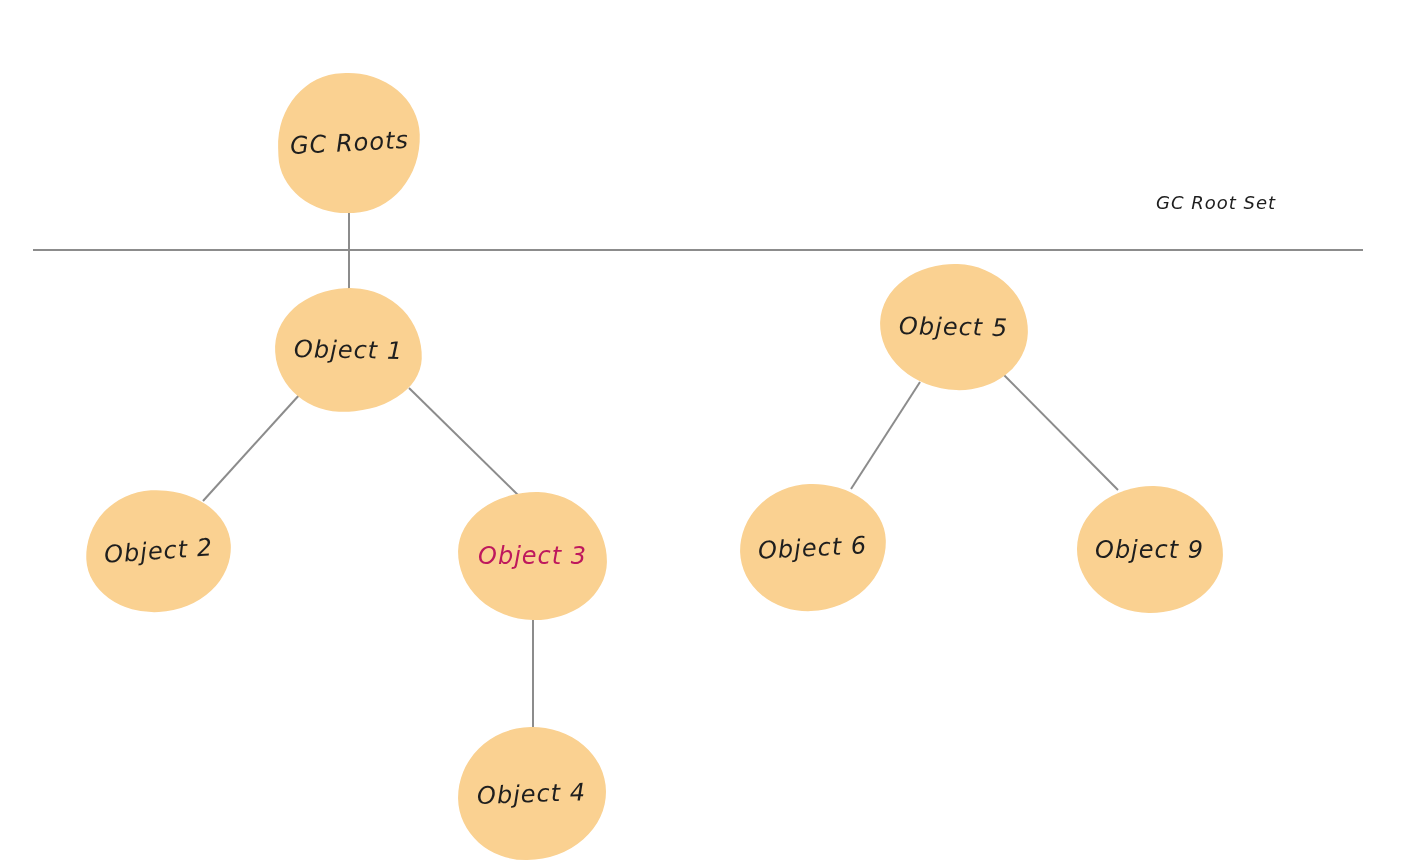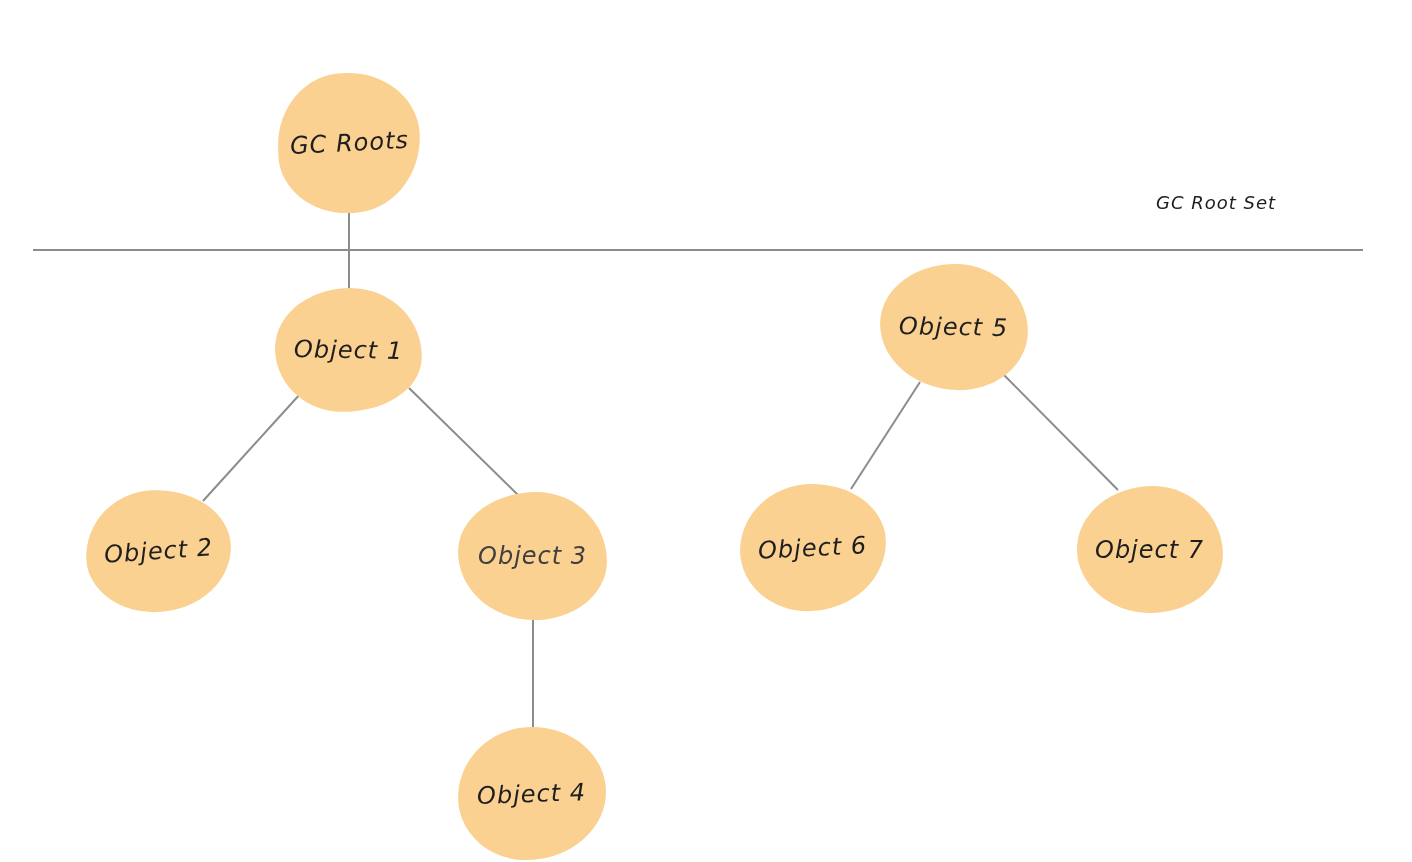--- a/index.html
+++ b/index.html
@@ -65,29 +65,29 @@
       <div class="node" style="left: 278px; top: 73px; width: 142px; height: 140px; background: rgb(250, 209, 145); border-radius: 48% 52% 50% 50% / 53% 47% 56% 44%; transform: rotate(-2deg);">
         <span class="label" style="color: rgb(30, 30, 30);">GC Roots</span>
       </div>
       <div class="node" style="left: 274.5px; top: 288px; width: 147px; height: 124px; background: rgb(250, 209, 145); border-radius: 52% 48% 55% 45% / 49% 55% 45% 51%; transform: rotate(2deg);">
         <span class="label" style="color: rgb(30, 30, 30);">Object 1</span>
       </div>
       <div class="node" style="left: 85.5px; top: 490px; width: 145px; height: 122px; background: rgb(250, 209, 145); border-radius: 47% 53% 52% 48% / 54% 48% 52% 46%; transform: rotate(-3deg);">
         <span class="label" style="color: rgb(30, 30, 30);">Object 2</span>
       </div>
       <div class="node" style="left: 457.5px; top: 492px; width: 149px; height: 128px; background: rgb(250, 209, 145); border-radius: 53% 47% 49% 51% / 47% 54% 46% 53%; transform: rotate(1deg);">
-        <span class="label" style="color: #404040;">Object 3</span>
+        <span class="label" style="color: #be185d;">Object 3</span>
       </div>
       <div class="node" style="left: 458px; top: 726.5px; width: 148px; height: 133px; background: rgb(250, 209, 145); border-radius: 50% 50% 54% 46% / 53% 49% 51% 47%; transform: rotate(-1deg);">
         <span class="label" style="color: rgb(30, 30, 30);">Object 4</span>
       </div>
       <div class="node" style="left: 880px; top: 264px; width: 148px; height: 126px; background: rgb(250, 209, 145); border-radius: 51% 49% 47% 53% / 48% 53% 47% 52%; transform: rotate(2deg);">
         <span class="label" style="color: rgb(30, 30, 30);">Object 5</span>
       </div>
       <div class="node" style="left: 740px; top: 483.5px; width: 146px; height: 127px; background: rgb(250, 209, 145); border-radius: 49% 51% 53% 47% / 52% 46% 54% 48%; transform: rotate(-2deg);">
         <span class="label" style="color: rgb(30, 30, 30);">Object 6</span>
       </div>
       <div class="node" style="left: 1077px; top: 485.5px; width: 146px; height: 127px; background: rgb(250, 209, 145); border-radius: 52% 48% 50% 50% / 50% 54% 46% 50%; transform: rotate(1deg);">
-        <span class="label" style="color: rgb(30, 30, 30);">Object 7</span>
+        <span class="label" style="color: rgb(30, 30, 30);">Object 9</span>
       </div>
     </div>
   <div class="root-set-label" style="color: rgb(30, 30, 30);">GC Root Set</div>
 </div>
 
 </body></html>

